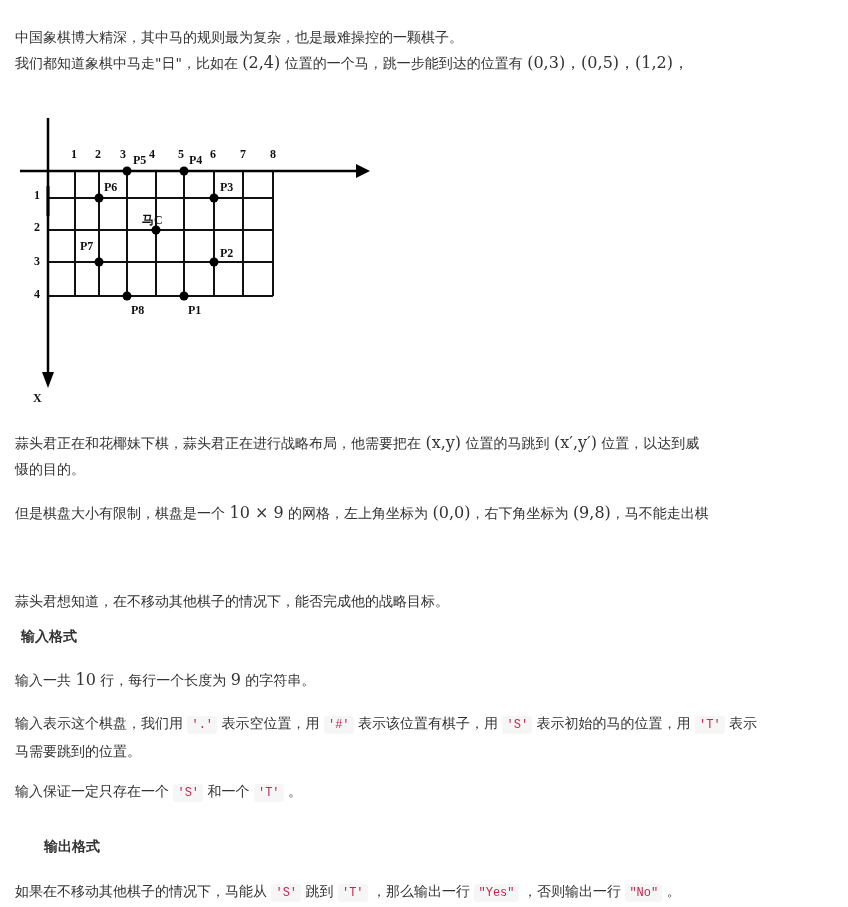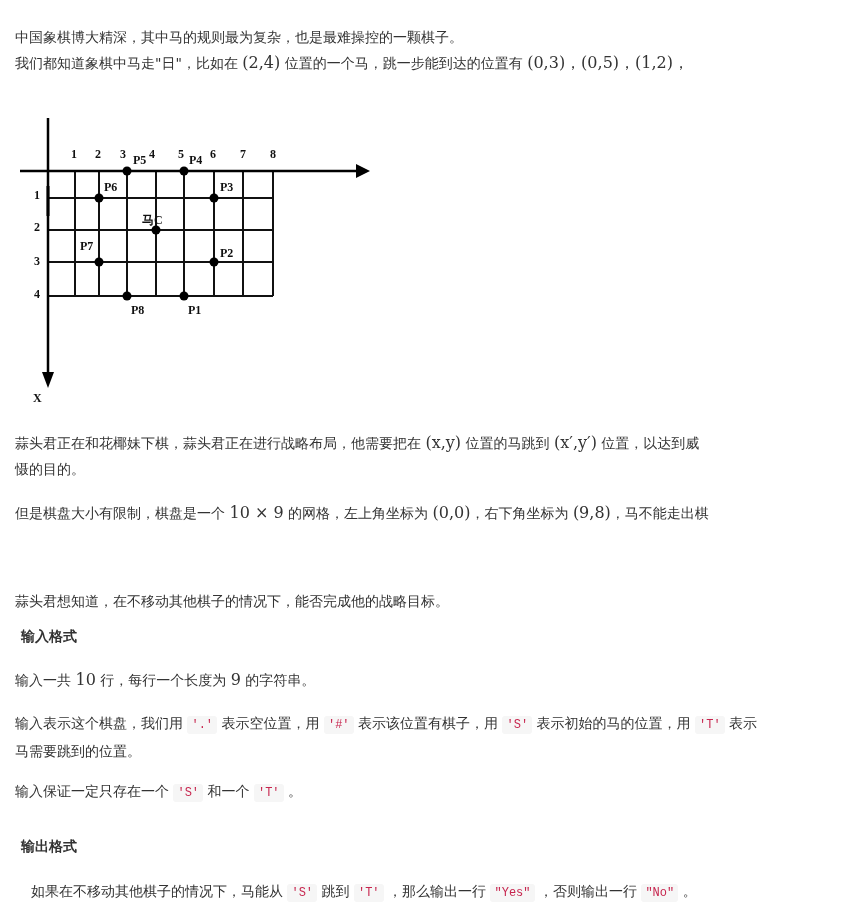--- a/index.html
+++ b/index.html
@@ -109,19 +109,19 @@
 
 <p class="p" style="top:710px;">
   <span>输入表示这个棋盘，我们用 </span><code>'.'</code><span> 表示空位置，用 </span><code>'#'</code><span> 表示该位置有棋子，用 </span><code>'S'</code><span> 表示初始的马的位置，用 </span><code>'T'</code><span> 表示</span><br>
   <span>马需要跳到的位置。</span>
 </p>
 
 <p class="p" style="top:778px;">
   <span>输入保证一定只存在一个 </span><code>'S'</code><span> 和一个 </span><code>'T'</code><span> 。</span>
 </p>
 
-<h3 class="h" style="top:838px;">输出格式</h3>
+<h3 class="h" style="top:838px;margin-left:23px;">输出格式</h3>
 
-<p class="p" style="top:878px;margin-left:16px;">
+<p class="p" style="top:878px;">
   <span>如果在不移动其他棋子的情况下，马能从 </span><code>'S'</code><span> 跳到 </span><code>'T'</code><span> ，那么输出一行 </span><code>"Yes"</code><span> ，否则输出一行 </span><code>"No"</code><span> 。</span>
 </p>
 
 <div class="watermark">https://blog.csdn.net/weixin_43910320</div>
 
 </body></html>

